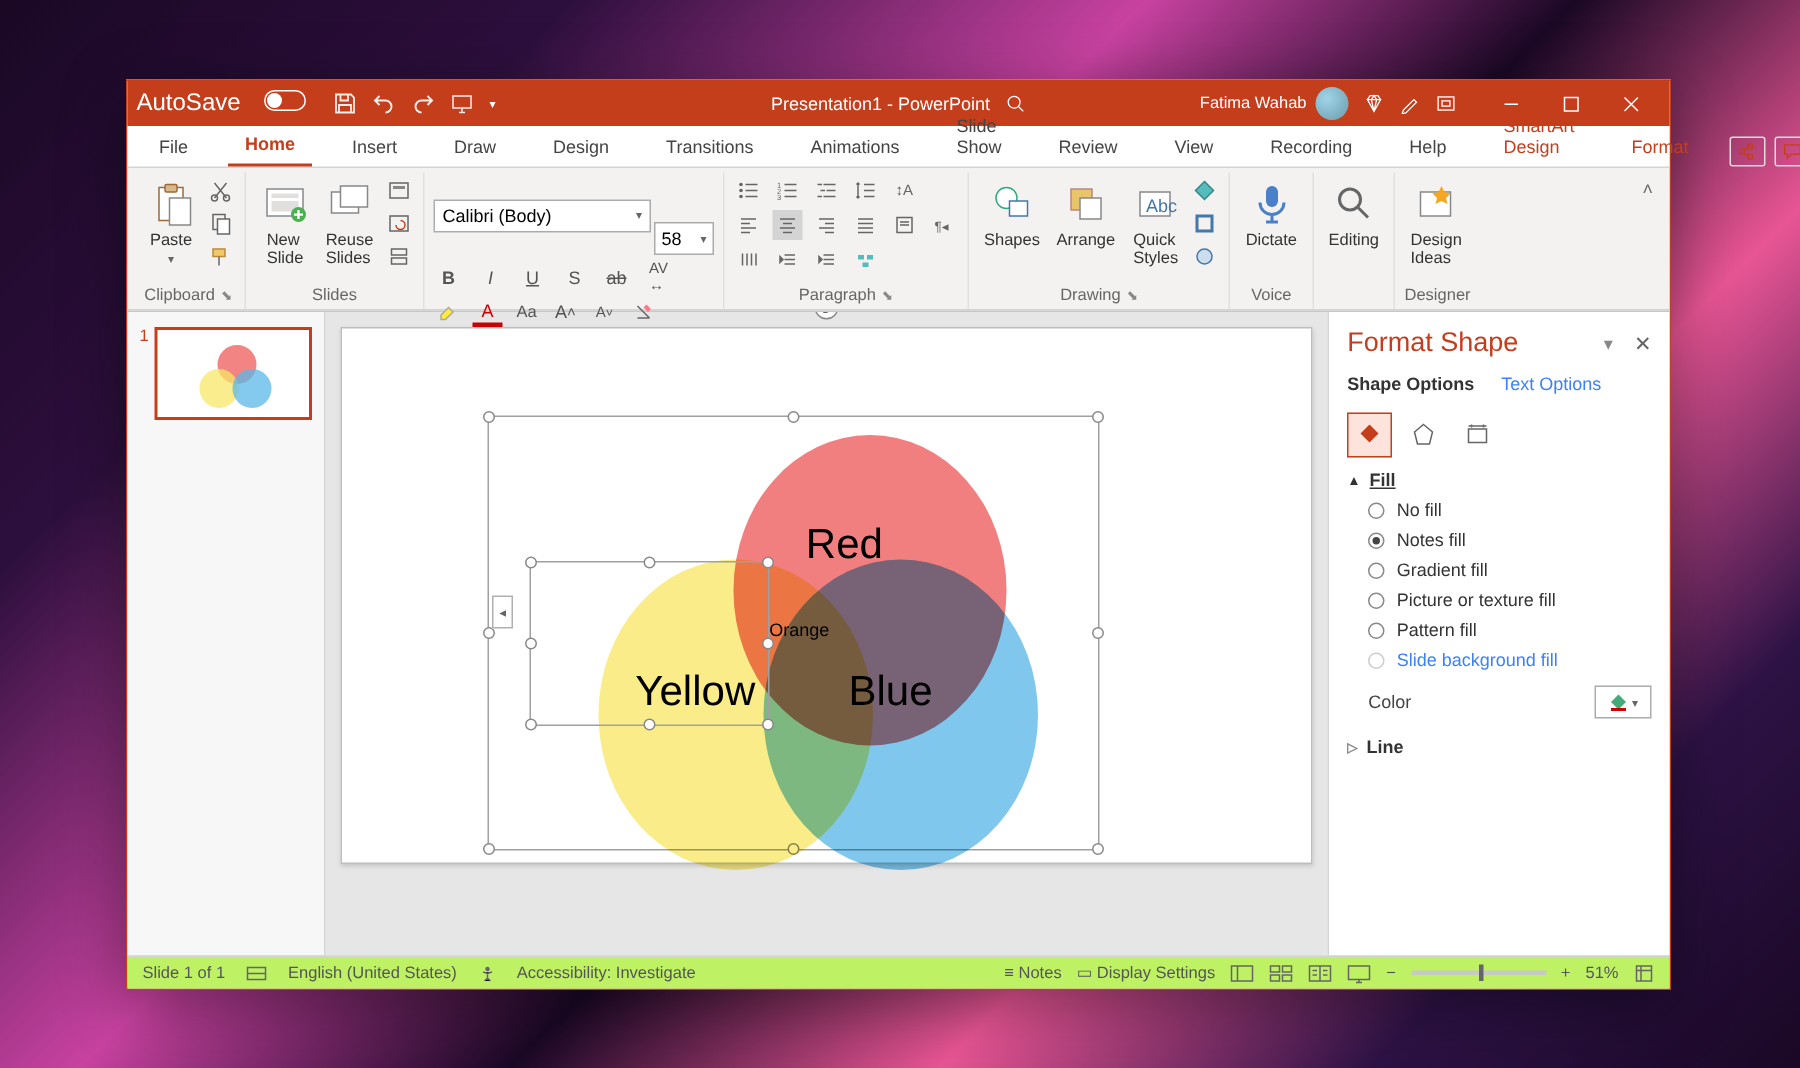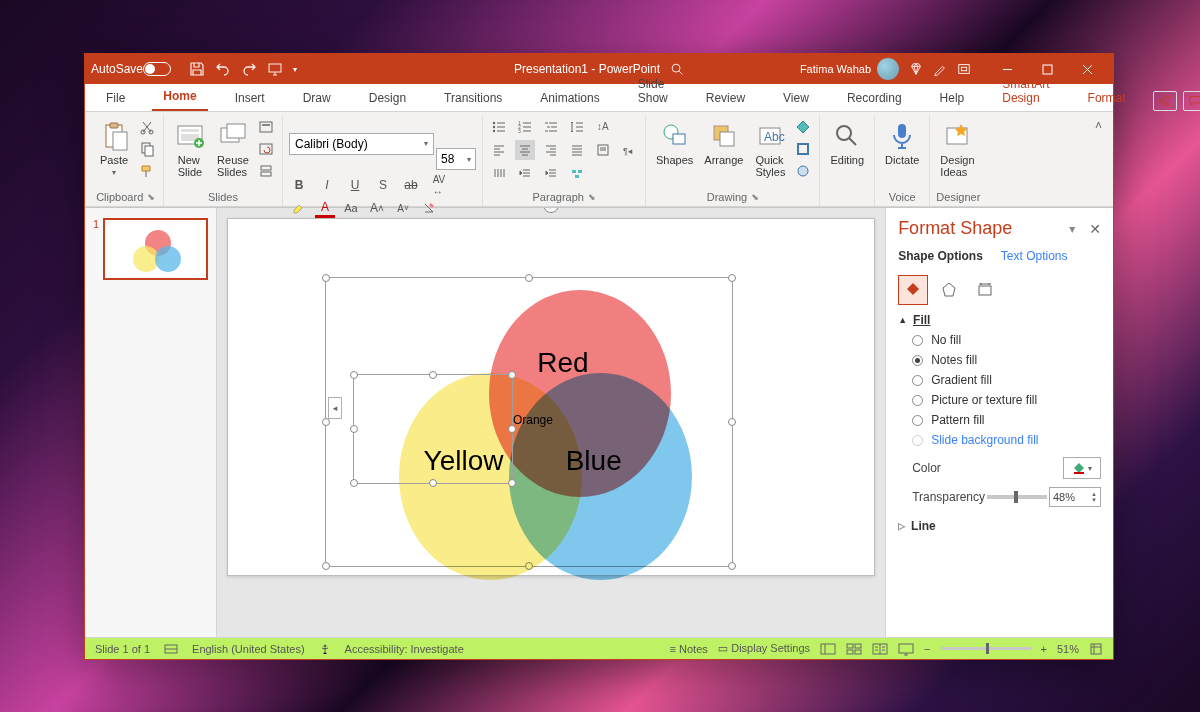--- a/index.html
+++ b/index.html
@@ -27,21 +27,21 @@
 .titlebar {
   background: #c43e1c;
   color: #fff;
   height: 30px;
   display: flex;
   align-items: center;
   padding: 0 6px;
   font-size: 12px;
 }
 .titlebar .left { display: flex; align-items: center; gap: 8px; }
-.autosave { display: flex; align-items: center; gap: 0; font-size: 12px; }
+.autosave { display: flex; align-items: flex-start; gap: 16px; font-size: 16px; }
 .toggle { width: 28px; height: 14px; border: 1px solid #fff; border-radius: 8px; position: relative; }
 .toggle::after { content:""; position:absolute; left:1px; top:1px; width:10px; height:10px; border-radius:50%; background:#fff; }
 .qat { display:flex; gap:10px; margin-left:10px; align-items:center; }
 .qat-icon { width:16px; height:16px; opacity:0.9; }
 .title-center { position:absolute; left:50%; transform:translateX(-50%); display:flex; align-items:center; gap:10px; }
 .titlebar .right { margin-left:auto; display:flex; align-items:center; gap:10px; }
 .user { display:flex; align-items:center; gap:6px; font-size:11px; }
 .avatar { width:22px; height:22px; border-radius:50%; background: radial-gradient(circle at 35% 35%, #9fd4e5, #6b9bb0); }
 .winbtns { display:flex; gap:0; margin-left:6px; }
 .winbtn { width:40px; height:30px; display:flex; align-items:center; justify-content:center; }
@@ -525,42 +525,42 @@
       <div class="group-label">
           <span>Drawing</span>
           <span class="launcher">⬊</span>
         </div>
     </div>
 
     <div class="group">
       <div class="group-body">
         <div class="big-btn">
           <svg class="icon-lg" viewBox="0 0 32 32">
+              <rect x="12" y="4" width="8" height="14" rx="4" fill="#4a7fc9"></rect>
+              <path fill="none" stroke="#4a7fc9" stroke-width="2" d="M8 15a8 8 0 0 0 16 0M16 23v5M12 28h8"></path>
+            </svg>
+          <span>Dictate</span>
+        </div>
+      </div>
+      <div class="group-label">
+          <span>Voice</span>
+        </div>
+    </div>
+
+    <div class="group">
+      <div class="group-body">
+        <div class="big-btn">
+          <svg class="icon-lg" viewBox="0 0 32 32">
               <circle cx="13" cy="13" r="7" fill="none" stroke="#666" stroke-width="2"></circle>
               <path stroke="#666" stroke-width="2" d="M18 18l7 7"></path>
             </svg>
           <span>Editing</span>
         </div>
       </div>
       <div class="group-label"></div>
-    </div>
-
-    <div class="group">
-      <div class="group-body">
-        <div class="big-btn">
-          <svg class="icon-lg" viewBox="0 0 32 32">
-              <rect x="12" y="4" width="8" height="14" rx="4" fill="#4a7fc9"></rect>
-              <path fill="none" stroke="#4a7fc9" stroke-width="2" d="M8 15a8 8 0 0 0 16 0M16 23v5M12 28h8"></path>
-            </svg>
-          <span>Dictate</span>
-        </div>
-      </div>
-      <div class="group-label">
-          <span>Voice</span>
-        </div>
     </div>
 
     <div class="group" style="border-right:none">
       <div class="group-body">
         <div class="big-btn">
           <svg class="icon-lg" viewBox="0 0 32 32">
               <rect x="6" y="8" width="20" height="16" fill="#fff" stroke="#888"></rect>
               <path fill="#f5a623" d="M20 4l2 4 4 1-3 3 1 4-4-2-4 2 1-4-3-3 4-1z"></path>
             </svg>
           <span style="white-space:pre">Design
@@ -680,31 +680,20 @@
           </div>
       </div>
       <div class="fld-row">
         <span>Color</span>
         <div class="color-swatch">
             <svg width="14" height="14">
               <path fill="#4a7" d="M7 2l5 5-5 5-5-5z"></path>
               <rect x="2" y="11" width="10" height="2" fill="#c00"></rect>
             </svg>
             <span class="chev">▾</span>
-          </div>
-      </div>
-      <div class="fld-row">
-        <span>Transparency</span>
-        <div class="slider"></div>
-        <div class="num-input">
-            <span>48%</span>
-            <div class="spin">
-              <span>▲</span>
-              <span>▼</span>
-            </div>
           </div>
       </div>
       <div class="section-hdr" style="margin-top:12px">
           <span style="font-size:9px;color:#888">▷</span>
           <span>Line</span>
         </div>
     </div>
   </div>
 
   <div class="statusbar">

